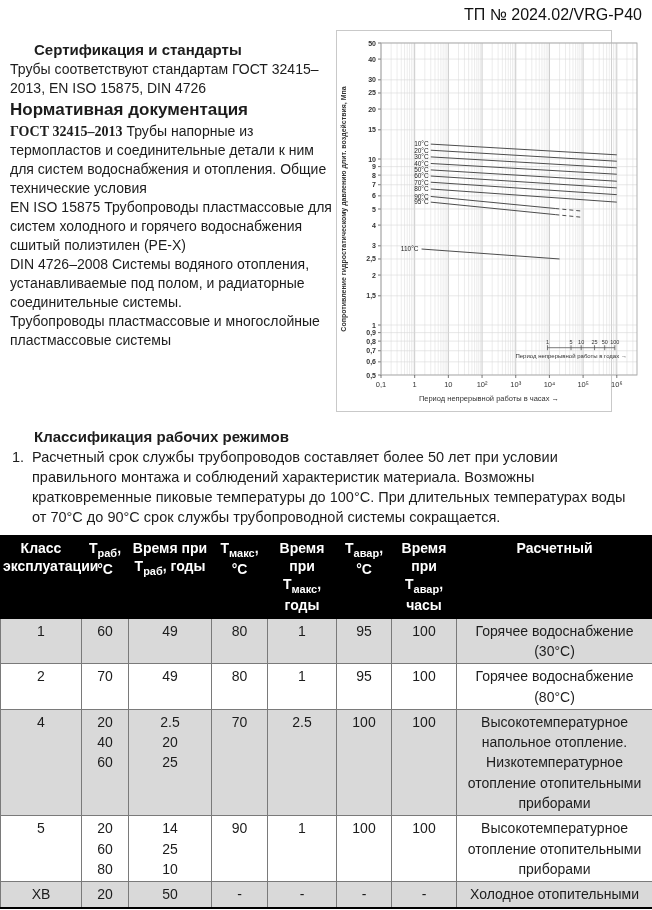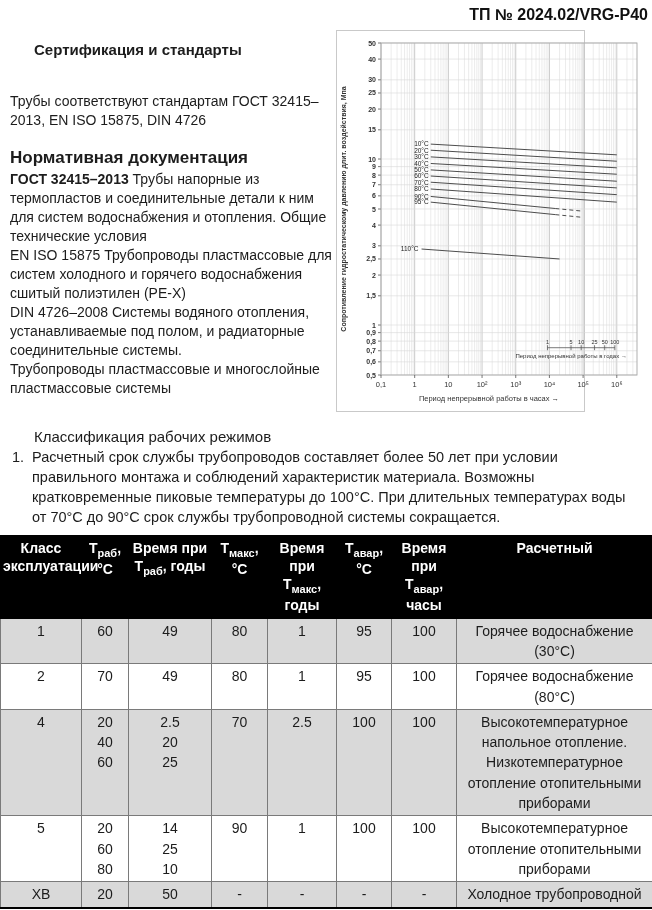--- a/index.html
+++ b/index.html
@@ -1,35 +1,35 @@
 <!DOCTYPE html>
 <html><head>
 <meta charset="utf-8">
 <style>
   * { margin:0; padding:0; box-sizing:border-box; }
   html,body { background:#fff; }
   body { font-family:"Liberation Sans", sans-serif; color:#1c1c1c; }
   .page { position:relative; width:652px; height:910px; background:#fff; overflow:hidden; }
 
-  .doc-number { position:absolute; top:6px; right:4px; font-size:16px; font-weight:700; color:#111; }
+  .doc-number { position:absolute; top:6px; right:10px; font-size:16px; font-weight:400; color:#111; }
 
   
   .left-col { position:absolute; left:10px; top:40px; width:322px; font-size:14px; line-height:1.36; }
-  .left-col .sec-title { font-weight:700; font-size:15px; margin-left:24px; margin-bottom:32px; }
-  .left-col .intro { margin-bottom:16px; }
+  .left-col .sec-title { font-weight:700; font-size:15px; margin-left:24px; margin-bottom:0; }
+  .left-col .intro { }
   .left-col .norm-title { font-weight:700; font-size:17px; }
-  .left-col .norm-item b { font-weight:700; }
+  .left-col .norm-item b { font-weight:700;font-family:Liberation Serif, serif; }
 
   
-  .chart-card { position:absolute; left:336px; top:30px; width:249px; height:382px; border:1px solid #c9c9c9; background:#fff; }
+  .chart-card { position:absolute; left:336px; top:30px; width:276px; height:382px; border:1px solid #c9c9c9; background:#fff; }
   .chart-card svg { display:block; }
 
   
   .lower { position:absolute; left:0; top:428px; width:652px; }
-  .class-title { font-weight:400; font-size:15px; margin-left:34px; margin-bottom:2px; }
+  .class-title { font-weight:700; font-size:15px; margin-left:34px; margin-bottom:2px; }
   .class-item { display:flex; font-size:14.5px; line-height:1.38; margin:0 14px 8px 12px; }
   .class-item .num { width:20px; flex:none; }
   .class-item .txt { flex:1; }
 
   table.spec { width:652px; border-collapse:collapse; table-layout:fixed; font-size:14px; }
   table.spec th { background:#000; color:#fff; font-weight:700; padding:3px 2px; border:1px solid #000; line-height:1.3; vertical-align:top; }
   table.spec td { border:1px solid #7a7a7a; text-align:center; vertical-align:top; padding:2px 3px; line-height:1.45; white-space:pre-line; background:#fff; }
   table.spec tr.shaded td { background:#d9d9d9; }
   table.spec { border-bottom:2px solid #000; }
   table.spec sub, .footnote sub { font-size:11px; }
@@ -328,20 +328,20 @@
             <td>Высокотемпературное отопление отопительными приборами</td>
           </tr>
           <tr class="shaded">
             <td>ХВ</td>
             <td>20</td>
             <td>50</td>
             <td>-</td>
             <td>-</td>
             <td>-</td>
             <td>-</td>
-            <td>Холодное трубопроводной</td>
+            <td>Холодное отопительными</td>
           </tr>
         </tbody>
     </table>
 
   </div>
 
 </div>
 
 </body></html>

